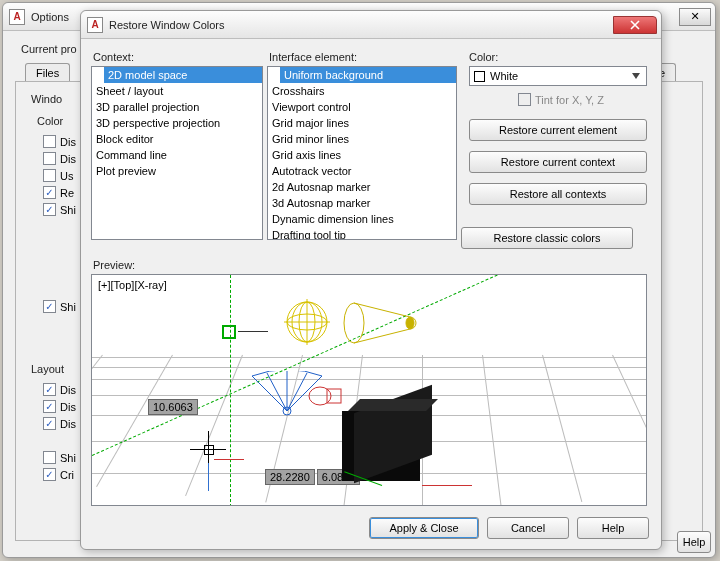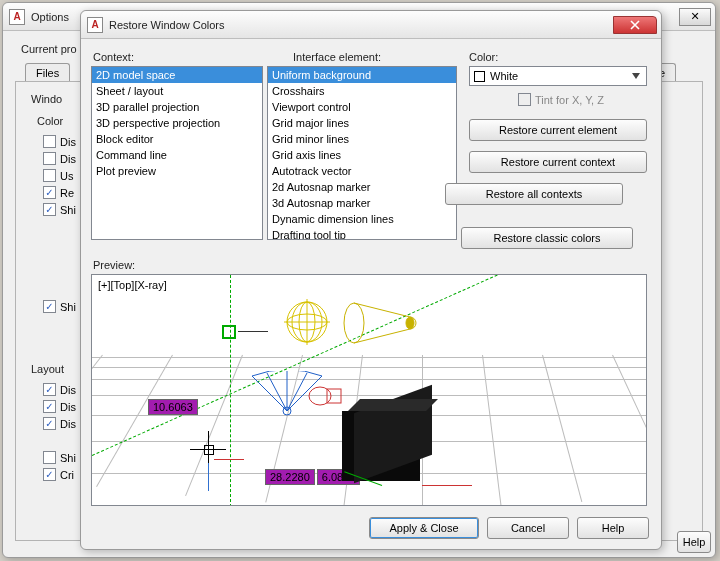--- a/index.html
+++ b/index.html
@@ -17,39 +17,39 @@
   .winbtn.close svg { stroke:#fff; }
 
   .btn { height: 22px; padding: 0 12px; border: 1px solid #8a8a8a; border-radius: 3px;
          background: linear-gradient(#fdfdfd,#e2e2e2); display: inline-flex; align-items: center; justify-content: center; }
   .btn.primary { box-shadow: 0 0 0 1px #3a8edb inset; }
 
   .lbl { color: #222; }
 
   .listbox { background: #fff; border: 1px solid #828790; overflow-y: auto; overflow-x: hidden; }
   .listbox .item { padding: 1px 4px; white-space: nowrap; cursor: default; line-height: 14px; }
-  .listbox .item.sel { background: #3a8edb; color: #fff; }
+  .listbox .item.sel { background: #3a8edb; color: #fff; margin-left: 12px; }
 
   .combo { height: 20px; border: 1px solid #828790; background: #fff; display: flex; align-items: center; padding: 0 2px 0 4px; }
   .combo .sw { width: 11px; height: 11px; border: 1px solid #000; background: #fff; margin-right: 5px; }
   .combo .ar { width: 16px; height: 16px; margin-left:auto; display:flex; align-items:center; justify-content:center; }
 
   .chkrow { display:flex; align-items:center; gap:4px; height:17px; }
   .chk { width:13px; height:13px; border:1px solid #828790; background:#fff; display:flex; align-items:center; justify-content:center; }
   .chk.on::after { content:"✓"; font-size:10px; color:#3060c0; line-height:1;}
   .chk.dis { background:#eee; }
   .chkrow.dis { color:#888;padding-left:37px; }
 
   .tabstrip { display:flex; gap:2px; position:absolute; }
   .tab { padding:3px 10px; border:1px solid #9a9a9a; border-bottom:none; background:#ececec; border-radius:3px 3px 0 0; }
 
   
   .preview { position:absolute; background:#fff; border:1px solid #828790; overflow:hidden; }
   .gridline { position:absolute; background:#bcbcbc; }
-  .badge { position:absolute; background:#a21caf; border:1px solid #666; padding:1px 4px; font-size:10px; }
+  .badge { position:absolute; background:#a3a3a3; border:1px solid #666; padding:1px 4px; font-size:10px; }
   .cube { position:absolute; background:#0a0a0a; }
   .cube::before { content:""; position:absolute; right:-12px; top:-12px; width:100%; height:100%; background:#1a1a1a; transform:skewY(-20deg); }
   .cube::after { content:""; position:absolute; left:12px; top:-12px; width:100%; height:12px; background:#2a2a2a; transform:skewX(-45deg); }
 
   .abs { position:absolute; } 
   .listbox::-webkit-scrollbar { width:16px; }
   .listbox::-webkit-scrollbar-track { background:#e9e9e9; border-left:1px solid #c0c0c0;}
   .listbox::-webkit-scrollbar-thumb { background:#c7c7c7; border:1px solid #9a9a9a;}
 </style>
 </head>
@@ -151,21 +151,21 @@
     <div class="winbtns">
       <div class="winbtn close">
         <svg width="12" height="10" viewBox="0 0 12 10">
             <path d="M2 1 L10 9 M10 1 L2 9" stroke-width="1.6"></path>
           </svg>
       </div>
     </div>
   </div>
 
   <div class="abs lbl" style="left:12px; top:40px;">Context:</div>
-  <div class="abs lbl" style="left:188px; top:40px;margin-left:24px;">Interface element:</div>
+  <div class="abs lbl" style="left:188px; top:40px;">Interface element:</div>
   <div class="abs lbl" style="left:388px; top:40px;">Color:</div>
 
   <div id="context-list" class="listbox abs" style="left:10px; top:55px; width:172px; height:174px;">
       <div class="item sel">2D model space</div>
       <div class="item">Sheet / layout</div>
       <div class="item">3D parallel projection</div>
       <div class="item">3D perspective projection</div>
       <div class="item">Block editor</div>
       <div class="item">Command line</div>
       <div class="item">Plot preview</div>
@@ -198,21 +198,21 @@
     <span class="chk dis"></span>
     <span>Tint for X, Y, Z</span>
   </div>
 
   <div class="btn abs" style="left:388px; top:108px; width:178px;text-align:right;">
       <span>Restore current element</span>
     </div>
   <div class="btn abs" style="left:388px; top:140px; width:178px;">
       <span>Restore current context</span>
     </div>
-  <div class="btn abs" style="left:364px; top:172px; width:178px;">
+  <div class="btn abs" style="left:388px; top:172px; width:178px;">
       <span>Restore all contexts</span>
     </div>
   <div class="btn abs" style="left:380px; top:216px; width:172px;">
       <span>Restore classic colors</span>
     </div>
 
   <div class="abs lbl" style="left:12px; top:248px;">Preview:</div>
 
   <div class="preview" style="left:10px; top:263px; width:556px; height:232px;">
     <div class="abs" style="left:6px; top:4px; font-size:11px;">[+][Top][X-ray]</div>

